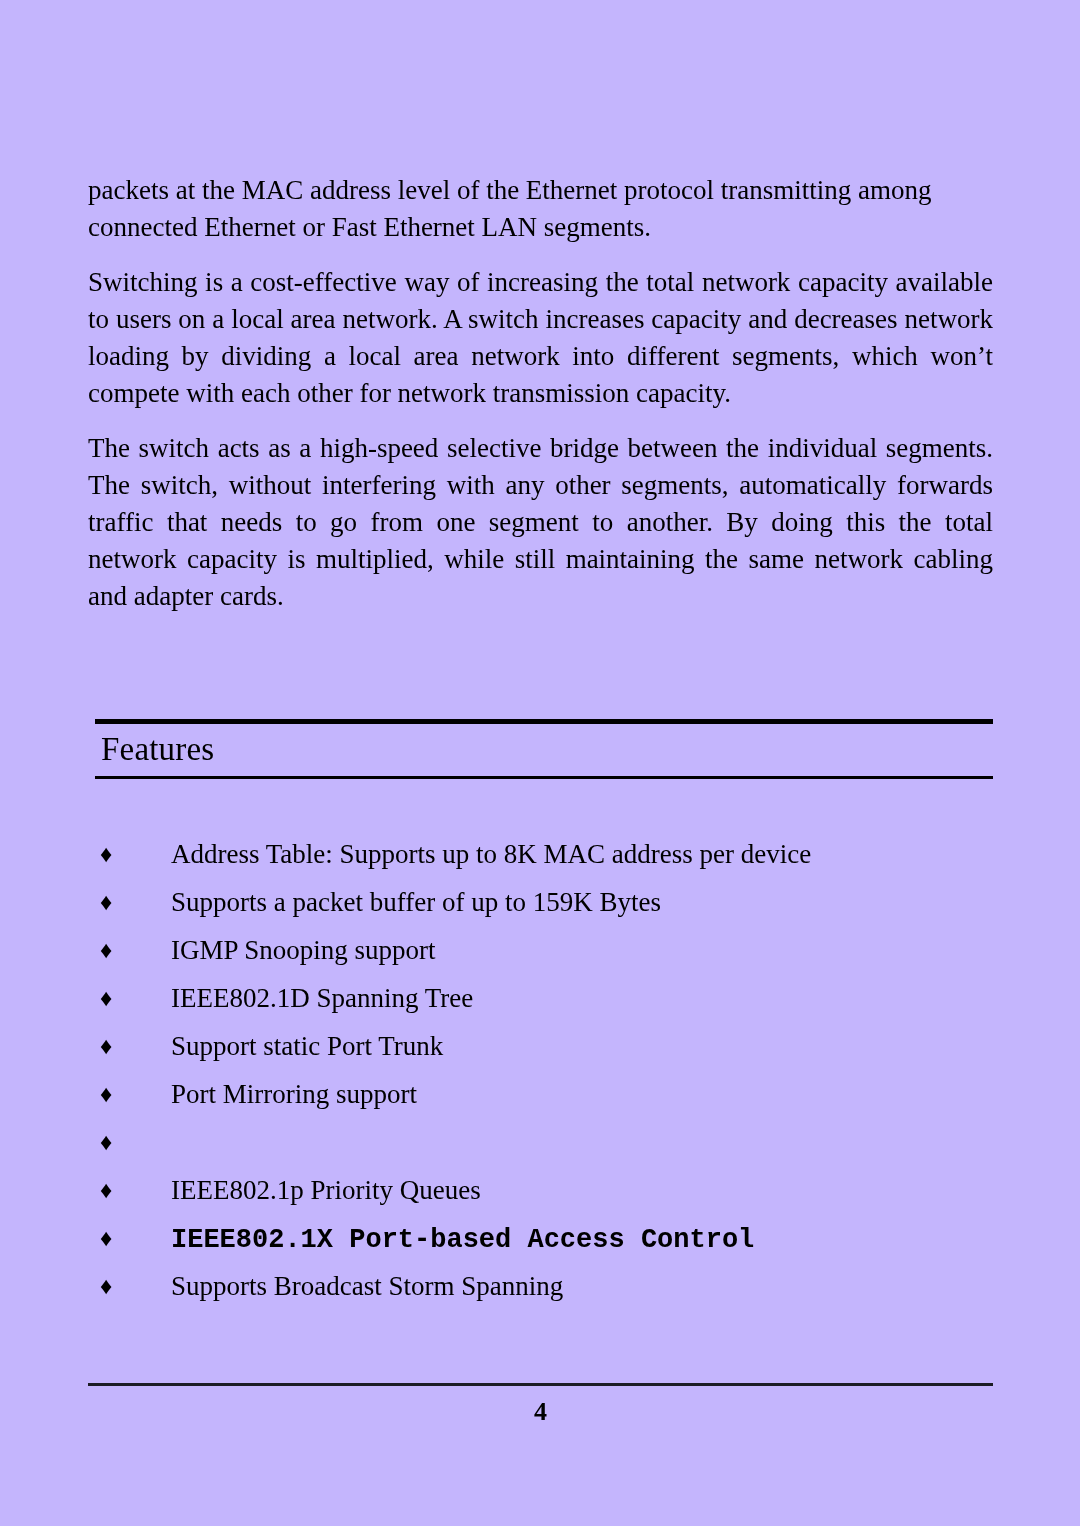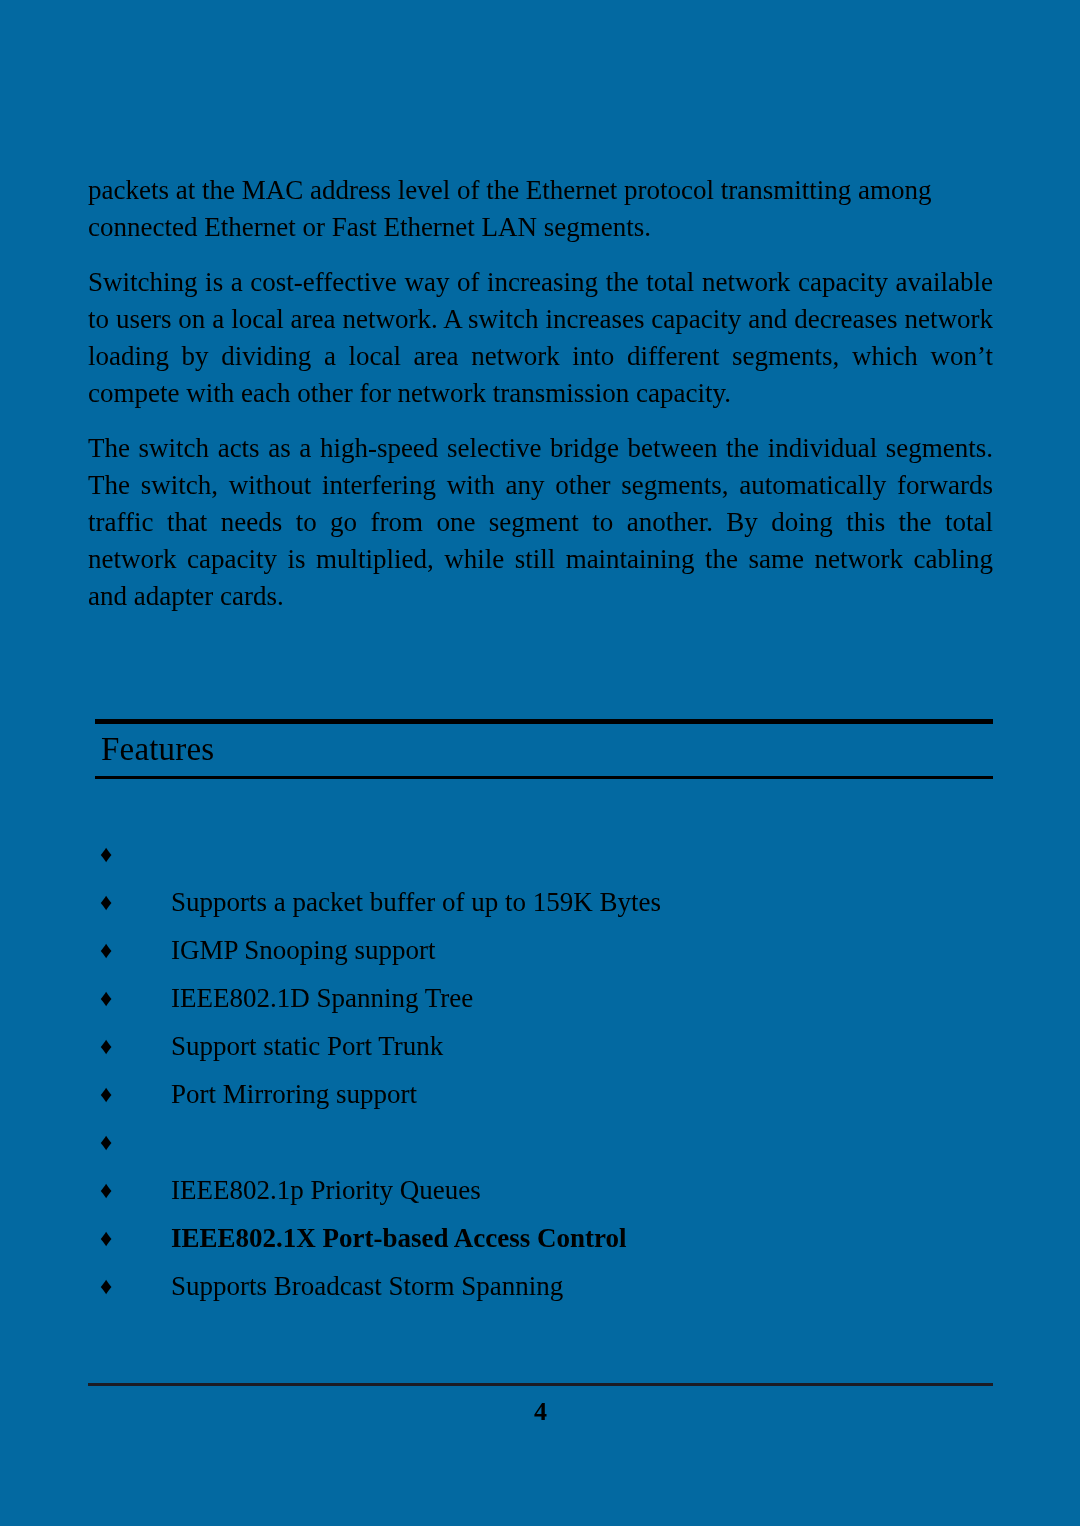--- a/index.html
+++ b/index.html
@@ -17,21 +17,21 @@
     color: #000000;
     -webkit-font-smoothing: antialiased;
   }
 
   .page {
     position: absolute;
     left: 0;
     top: 0;
     width: 1080px;
     height: 1526px;
-    background: #0369a1;
+    background: #c4b5fd;
   }
 
   
   .content {
     position: absolute;
     left: 88px;
     top: 172px;
     width: 905px;
   }
 
@@ -101,20 +101,21 @@
     position: absolute;
     left: 5px;
     top: 0;
     width: 20px;
     line-height: 48px;
     font-size: 24px;
     text-align: left;
   }
   .feature-item.bold .label {
     font-weight: bold;
+    font-family: Liberation Mono, monospace;
   }
   .feature-item .label {
     display: inline-block;
     vertical-align: baseline;
   }
 
   
   .footer {
     position: absolute;
     left: 88px;
@@ -147,20 +148,21 @@
 
   <div class="section-block">
     <div class="rule-thick"></div>
     <h2 class="section-title">Features</h2>
     <div class="rule-thin"></div>
   </div>
 
   <ul class="feature-list">
     <li class="feature-item">
       <span class="bullet">♦</span>
+      <span class="label">Address Table: Supports up to 8K MAC address per device</span>
     </li>
     <li class="feature-item">
       <span class="bullet">♦</span>
       <span class="label">Supports a packet buffer of up to 159K Bytes</span>
     </li>
     <li class="feature-item">
       <span class="bullet">♦</span>
       <span class="label">IGMP Snooping support</span>
     </li>
     <li class="feature-item">

